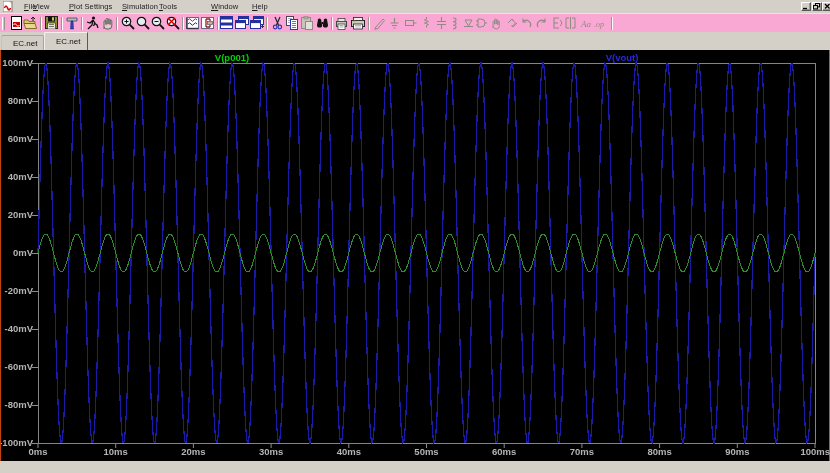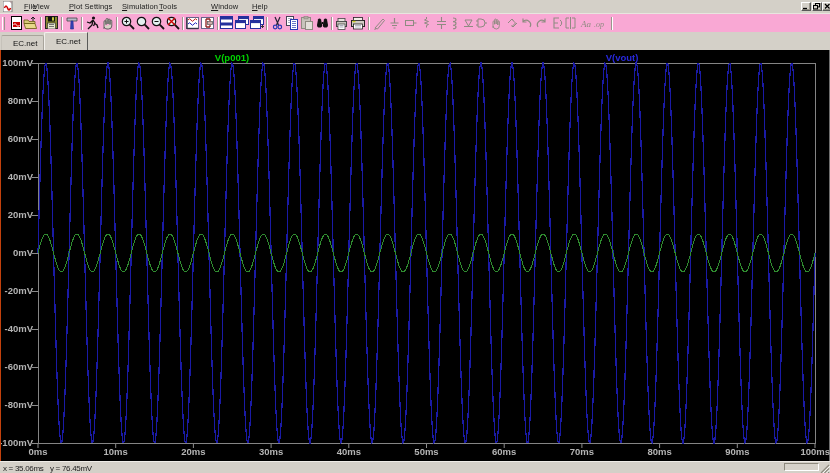--- a/index.html
+++ b/index.html
@@ -253,21 +253,12 @@
         <text x="425.5" y="405" text-anchor="middle" class="al">50ms</text>
         <text x="503.2" y="405" text-anchor="middle" class="al">60ms</text>
         <text x="580.9" y="405" text-anchor="middle" class="al">70ms</text>
         <text x="658.6" y="405" text-anchor="middle" class="al">80ms</text>
         <text x="736.3" y="405" text-anchor="middle" class="al">90ms</text>
         <text x="829" y="405" text-anchor="end" class="al">100ms</text>
 <text x="231" y="11" text-anchor="middle" class="tl" fill="#00d200">V(p001)</text>
 <text x="621" y="11" text-anchor="middle" class="tl" fill="#2828dc">V(vout)</text>
 </svg>
 </div>
-<div id="statusbar">
-      <span style="position:absolute;left:3px;top:1.5px;white-space:nowrap;letter-spacing:-0.3px">x = 35.06ms</span>
-      <span style="position:absolute;left:50px;top:1.5px;letter-spacing:-0.3px">y = 76.45mV</span>
-      <span style="position:absolute;left:784px;top:1px;width:35px;height:8px;border:1px solid;border-color:#8d897d #fff #fff #8d897d;background:#d6d2ca"></span>
-      <svg style="position:absolute;left:820px;top:2px" width="10" height="10">
-        <path d="M9 1L1 9M9 4.5L4.5 9M9 8L8 9" stroke="#8d897d" stroke-width="1.1" fill="none"></path>
-        <path d="M10 2L2 10M10 5.5L5.5 10" stroke="#fff" stroke-width="0.8" fill="none"></path>
-      </svg>
-    </div>
 </div>
 </body></html>

